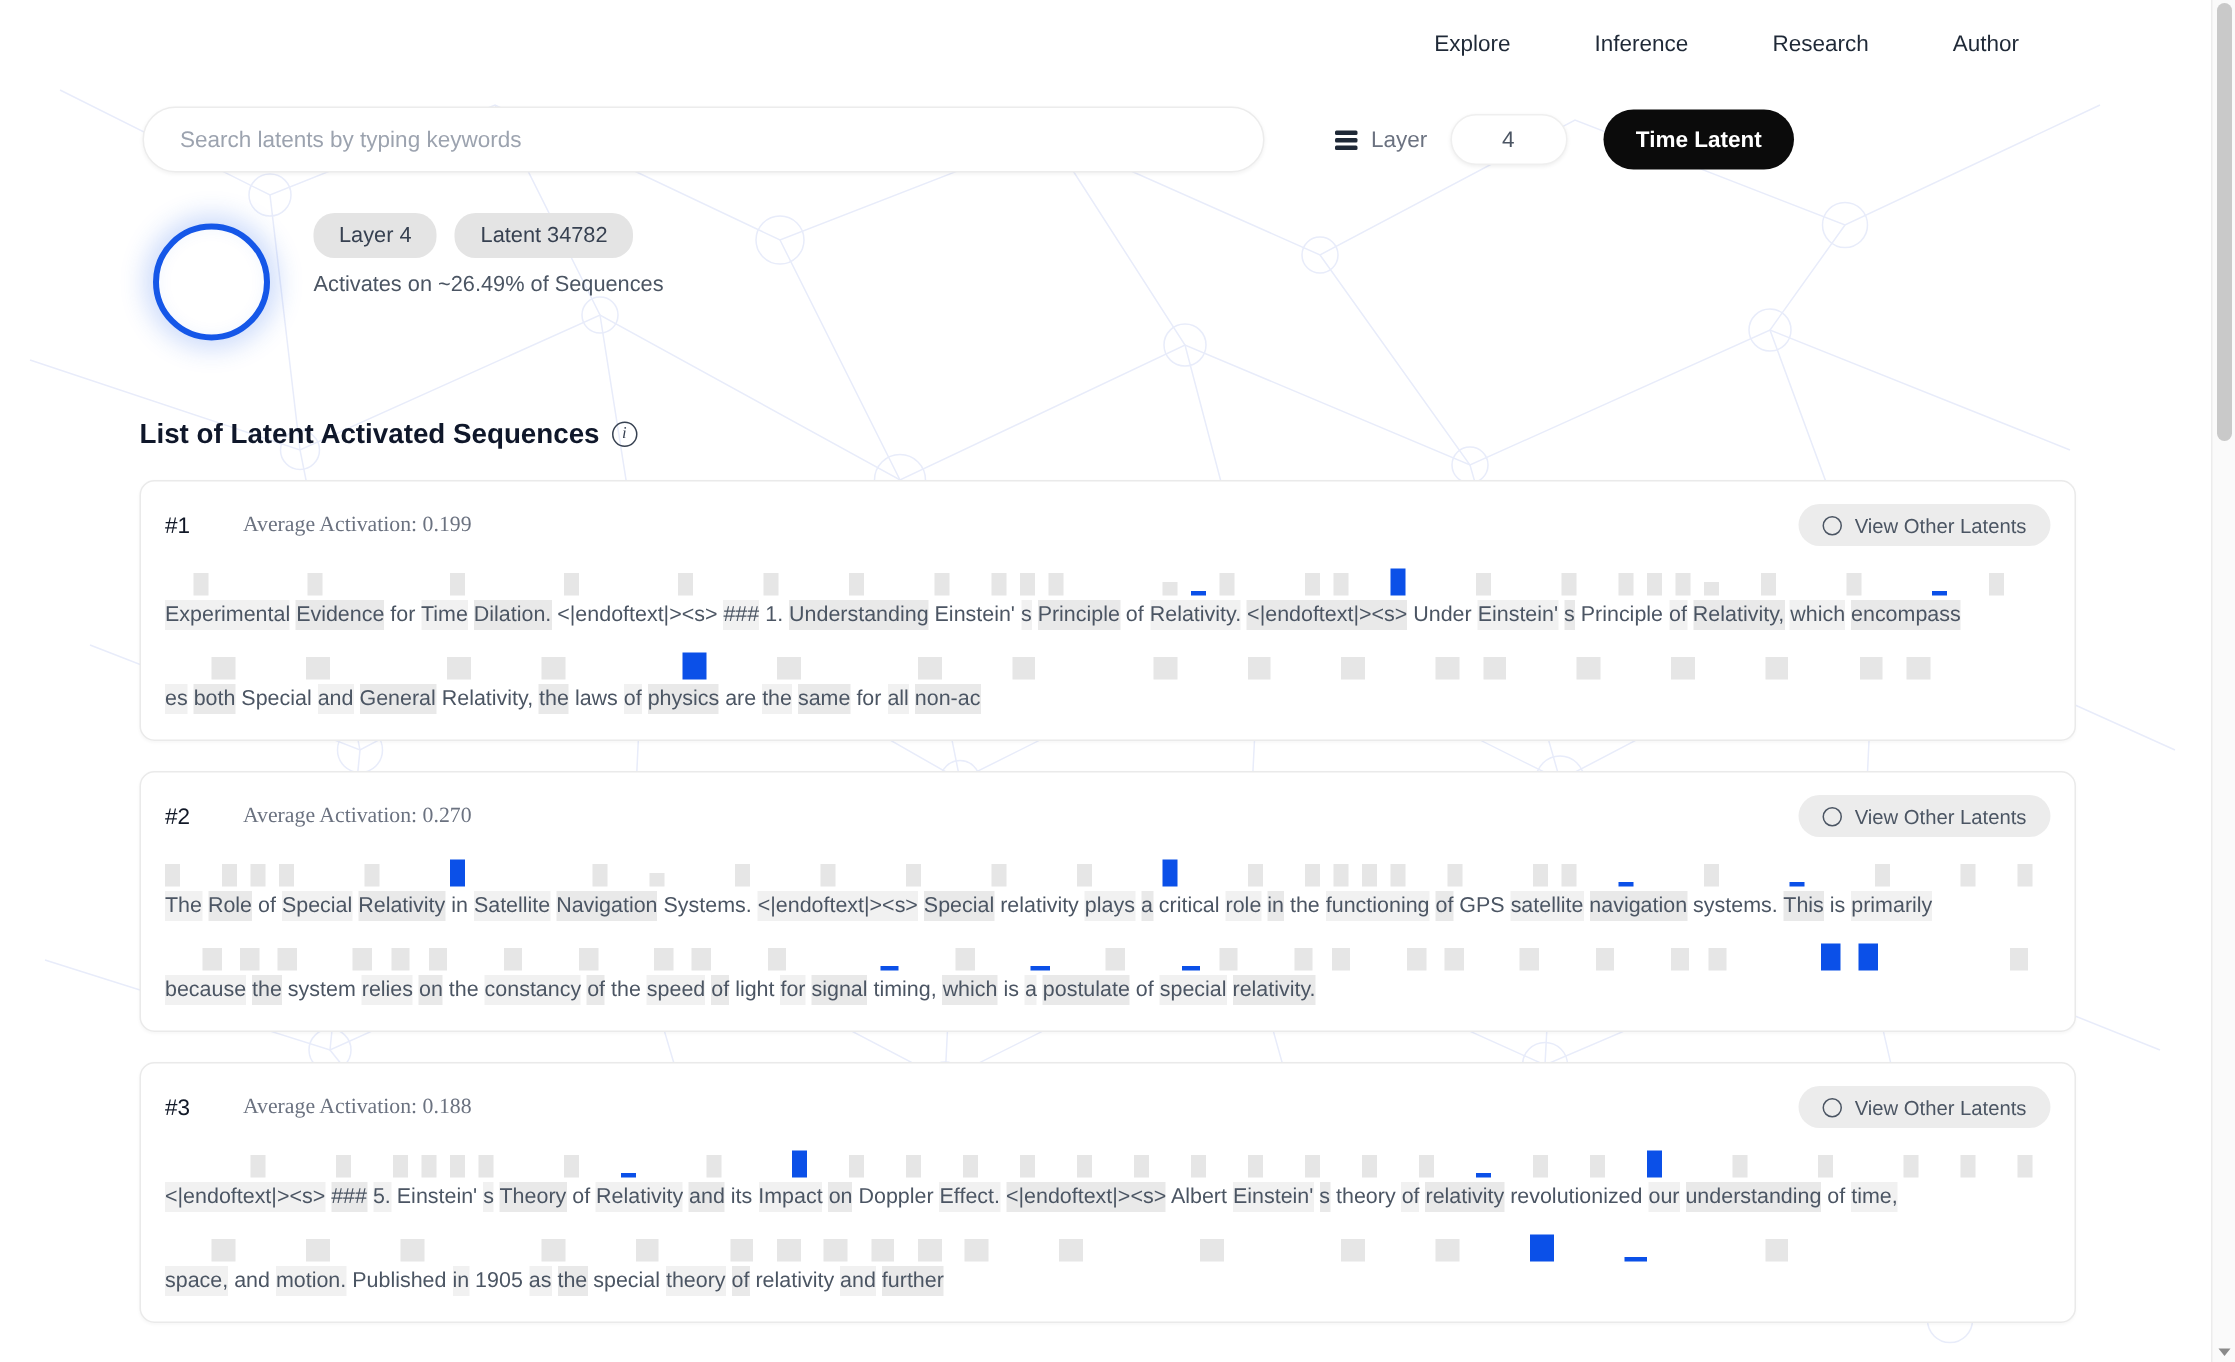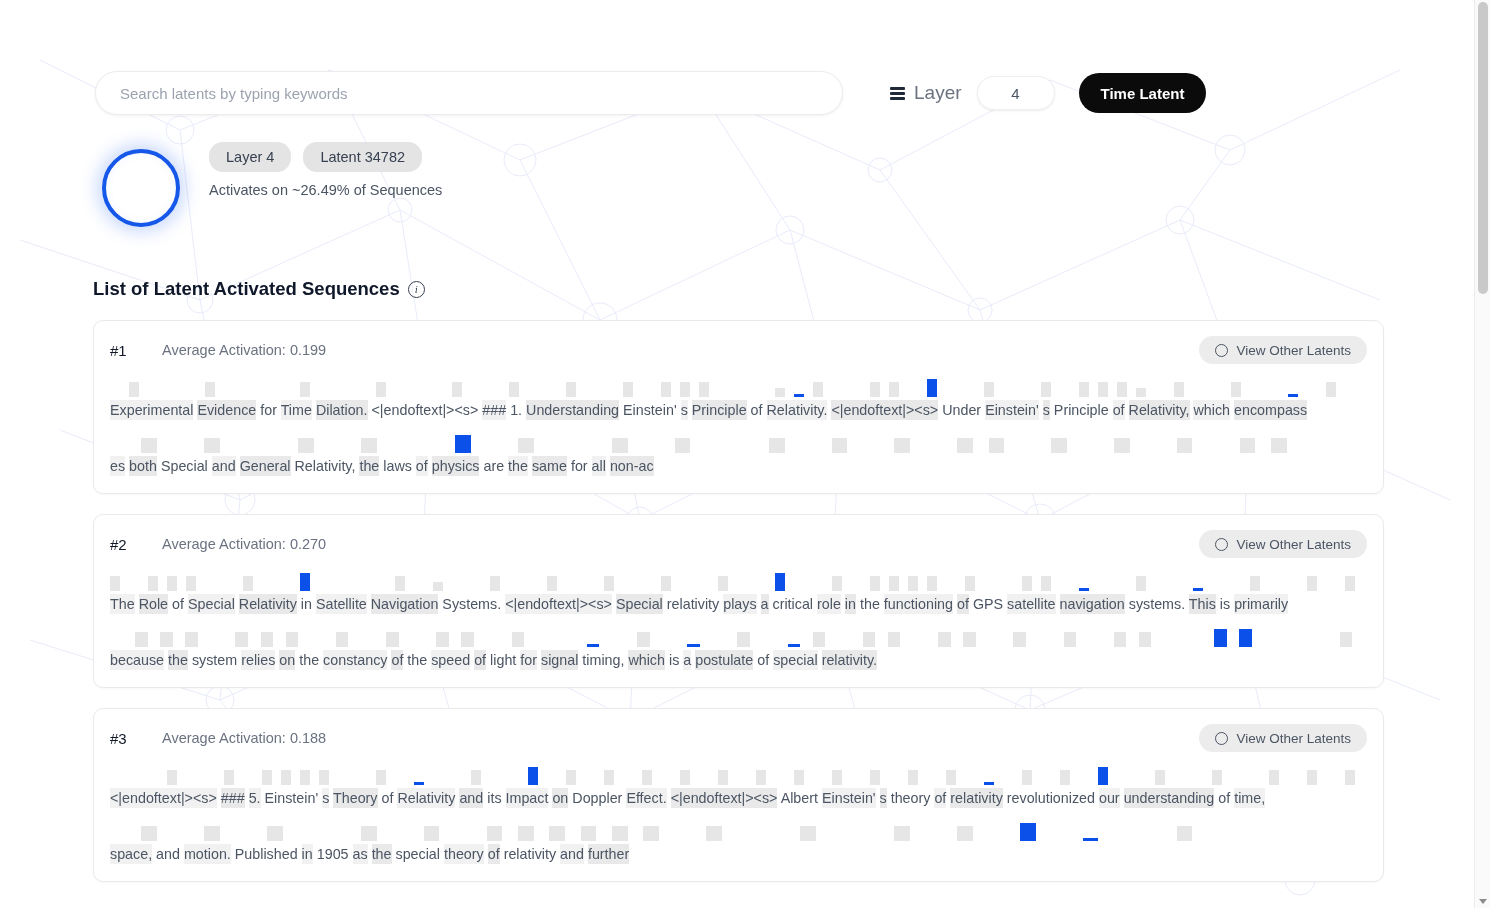--- a/index.html
+++ b/index.html
@@ -29,21 +29,21 @@
     width:748px; height:44px; border-radius:22px; background:#fff;
     border:1px solid #ececec; box-shadow:0 1px 3px rgba(0,0,0,.06);
     display:flex; align-items:center; padding:0 22px;
   }
   .search-box input {
     border:0; outline:0; width:100%; font-size:15px; color:#374151;
     font-family:"Liberation Sans", sans-serif; background:transparent;
   }
   .search-box input::placeholder { color:#9ca3af; }
   .ctl { display:flex; align-items:center; gap:9px; margin-left:47px; }
-  .ctl-label { font-size:19px; color:#6b7280; }
+  .ctl-label { font-size:15px; color:#6b7280; }
   .pill-input {
     height:34px; border-radius:17px; background:#fff; border:1px solid #efefef;
     box-shadow:0 1px 3px rgba(0,0,0,.07); display:flex; align-items:center;
     justify-content:center; font-size:15px; color:#4b5563; margin-left:6px;
   }
   .pill-layer { width:78px; }
   .pill-latent { width:84px; }
   .btn-view {
     margin-left:24px; height:40px; padding:0 22px; border-radius:20px;
     background:#0b0b0b; color:#fff; font-size:15px; font-weight:bold;
@@ -78,21 +78,21 @@
 
   
   .cards { padding:20px 0 0 93px; }
   .card {
     width:1291px; border:1px solid #eaeaea; border-radius:10px; background:#fff;
     margin-bottom:20px; padding:14px 16px 16px 16px;
     box-shadow:0 1px 2px rgba(0,0,0,.03);
   }
   .card-head { display:flex; align-items:center; height:30px; }
   .card-rank { font-size:15px; color:#111827; width:52px; }
-  .card-avg { font-size:14.5px; color:#6b7280; }
+  .card-avg { font-size:14.5px; color:#6b7280;font-family:Liberation Serif, serif; }
   .btn-other {
     margin-left:auto; height:28px; border-radius:14px; background:#ececec;
     display:flex; align-items:center; gap:8px; padding:0 16px; cursor:pointer;
     border:0; font-family:"Liberation Sans", sans-serif;
   }
   .btn-other span { font-size:13.5px; color:#4b5563; }
   .btn-other .ring-sm { width:13px; height:13px; border:1.5px solid #4b5563; border-radius:50%; }
 
   .seq-line { margin-top:10px; }
   .bars { height:22px; display:flex; align-items:flex-end; gap:0; }
@@ -158,20 +158,26 @@
     <circle cx="400" cy="210" r="12"></circle>
       <circle cx="790" cy="230" r="14"></circle>
     <circle cx="1250" cy="410" r="13"></circle>
       <circle cx="420" cy="610" r="15"></circle>
   </g>
 </svg>
 
 <div class="page">
 
   <div class="header">
+    <div class="nav">
+      <div class="nav-item">Explore</div>
+      <div class="nav-item">Inference</div>
+      <div class="nav-item">Research</div>
+      <div class="nav-item">Author</div>
+    </div>
   </div>
 
   <div class="search-row">
     <div class="search-box">
       <input type="text" placeholder="Search latents by typing keywords" style="">
     </div>
 
     <div class="ctl">
       <div class="layers-icon">
           <i></i>

